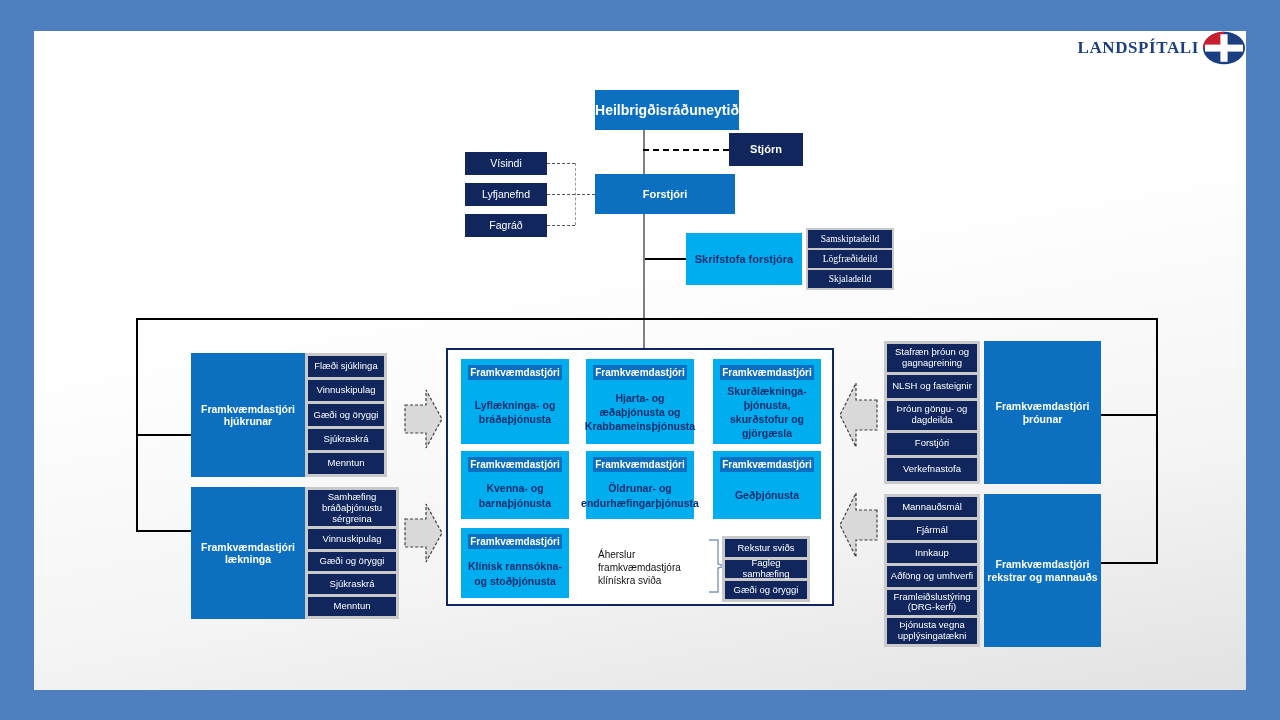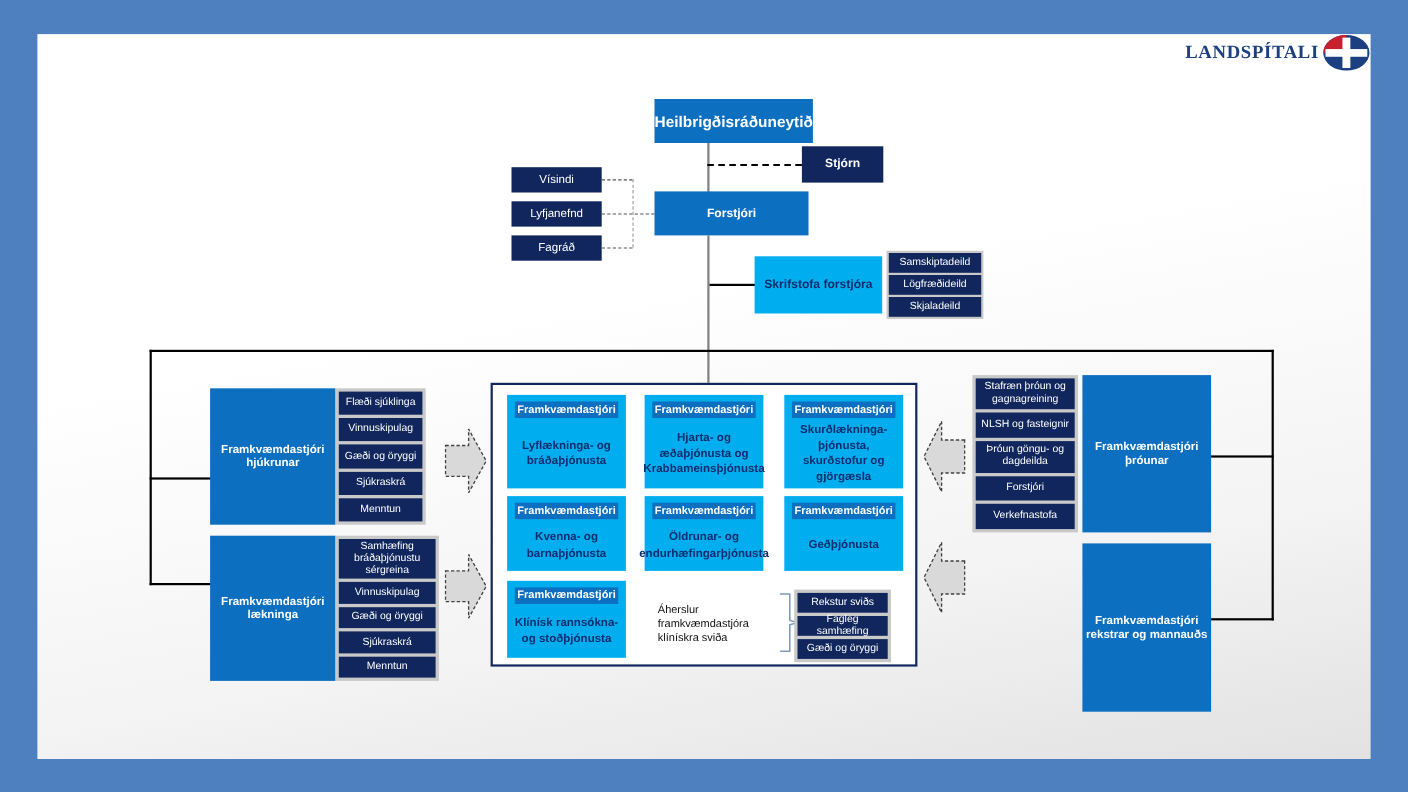--- a/index.html
+++ b/index.html
@@ -150,21 +150,21 @@
   </div>
 
   <div class="ln-gray" style="left:643px; top:214px; width:2px; height:136px;"></div>
 
   <div class="ln" style="left:645px; top:258px; width:42px; height:2px;"></div>
 
   <div class="node n-cyan" style="left:686px; top:233px; width:116px; height:52px; font-size:11px;">
     <span>Skrifstofa forstjóra</span>
   </div>
 
-  <div class="chip-group" style="left:806px; top:228px; width:88px; gap:2px; padding:2px;">
+  <div class="chip-group" style="left:806px; top:228px; width:88px; gap:2px; padding:2px;font-family:Liberation Serif, serif;">
     <div class="chip" style="height:18px;">Samskiptadeild</div>
     <div class="chip" style="height:18px;">Lögfræðideild</div>
     <div class="chip" style="height:18px;">Skjaladeild</div>
   </div>
 
   <div class="ln" style="left:136px; top:318px; width:1022px; height:2px;"></div>
 
   <div class="ln" style="left:136px; top:318px; width:2px; height:214px;"></div>
   <div class="ln" style="left:136px; top:434px; width:62px; height:2px;"></div>
   <div class="ln" style="left:136px; top:530px; width:62px; height:2px;"></div>
@@ -267,16 +267,24 @@
     <div class="chip" style="flex:1.3;">Stafræn þróun og gagnagreining</div>
     <div class="chip" style="flex:1;">NLSH og fasteignir</div>
     <div class="chip" style="flex:1.3;">Þróun göngu- og dagdeilda</div>
     <div class="chip" style="flex:1;">Forstjóri</div>
     <div class="chip" style="flex:1;">Verkefnastofa</div>
   </div>
   <div class="node n-blue" style="left:984px; top:341px; width:117px; height:143px; font-size:10.5px;">
     <span>Framkvæmdastjóri þróunar</span>
   </div>
 
+  <div class="chip-group" style="left:884px; top:494px; width:96px; height:153px;">
+    <div class="chip" style="flex:1;">Mannauðsmál</div>
+    <div class="chip" style="flex:1;">Fjármál</div>
+    <div class="chip" style="flex:1;">Innkaup</div>
+    <div class="chip" style="flex:1;">Aðföng og umhverfi</div>
+    <div class="chip" style="flex:1.35;">Framleiðslustýring (DRG-kerfi)</div>
+    <div class="chip" style="flex:1.35;">Þjónusta vegna upplýsingatækni</div>
+  </div>
   <div class="node n-blue" style="left:984px; top:494px; width:117px; height:153px; font-size:10.5px;">
     <span>Framkvæmdastjóri rekstrar og mannauðs</span>
   </div>
 </div>
 
 </body></html>

